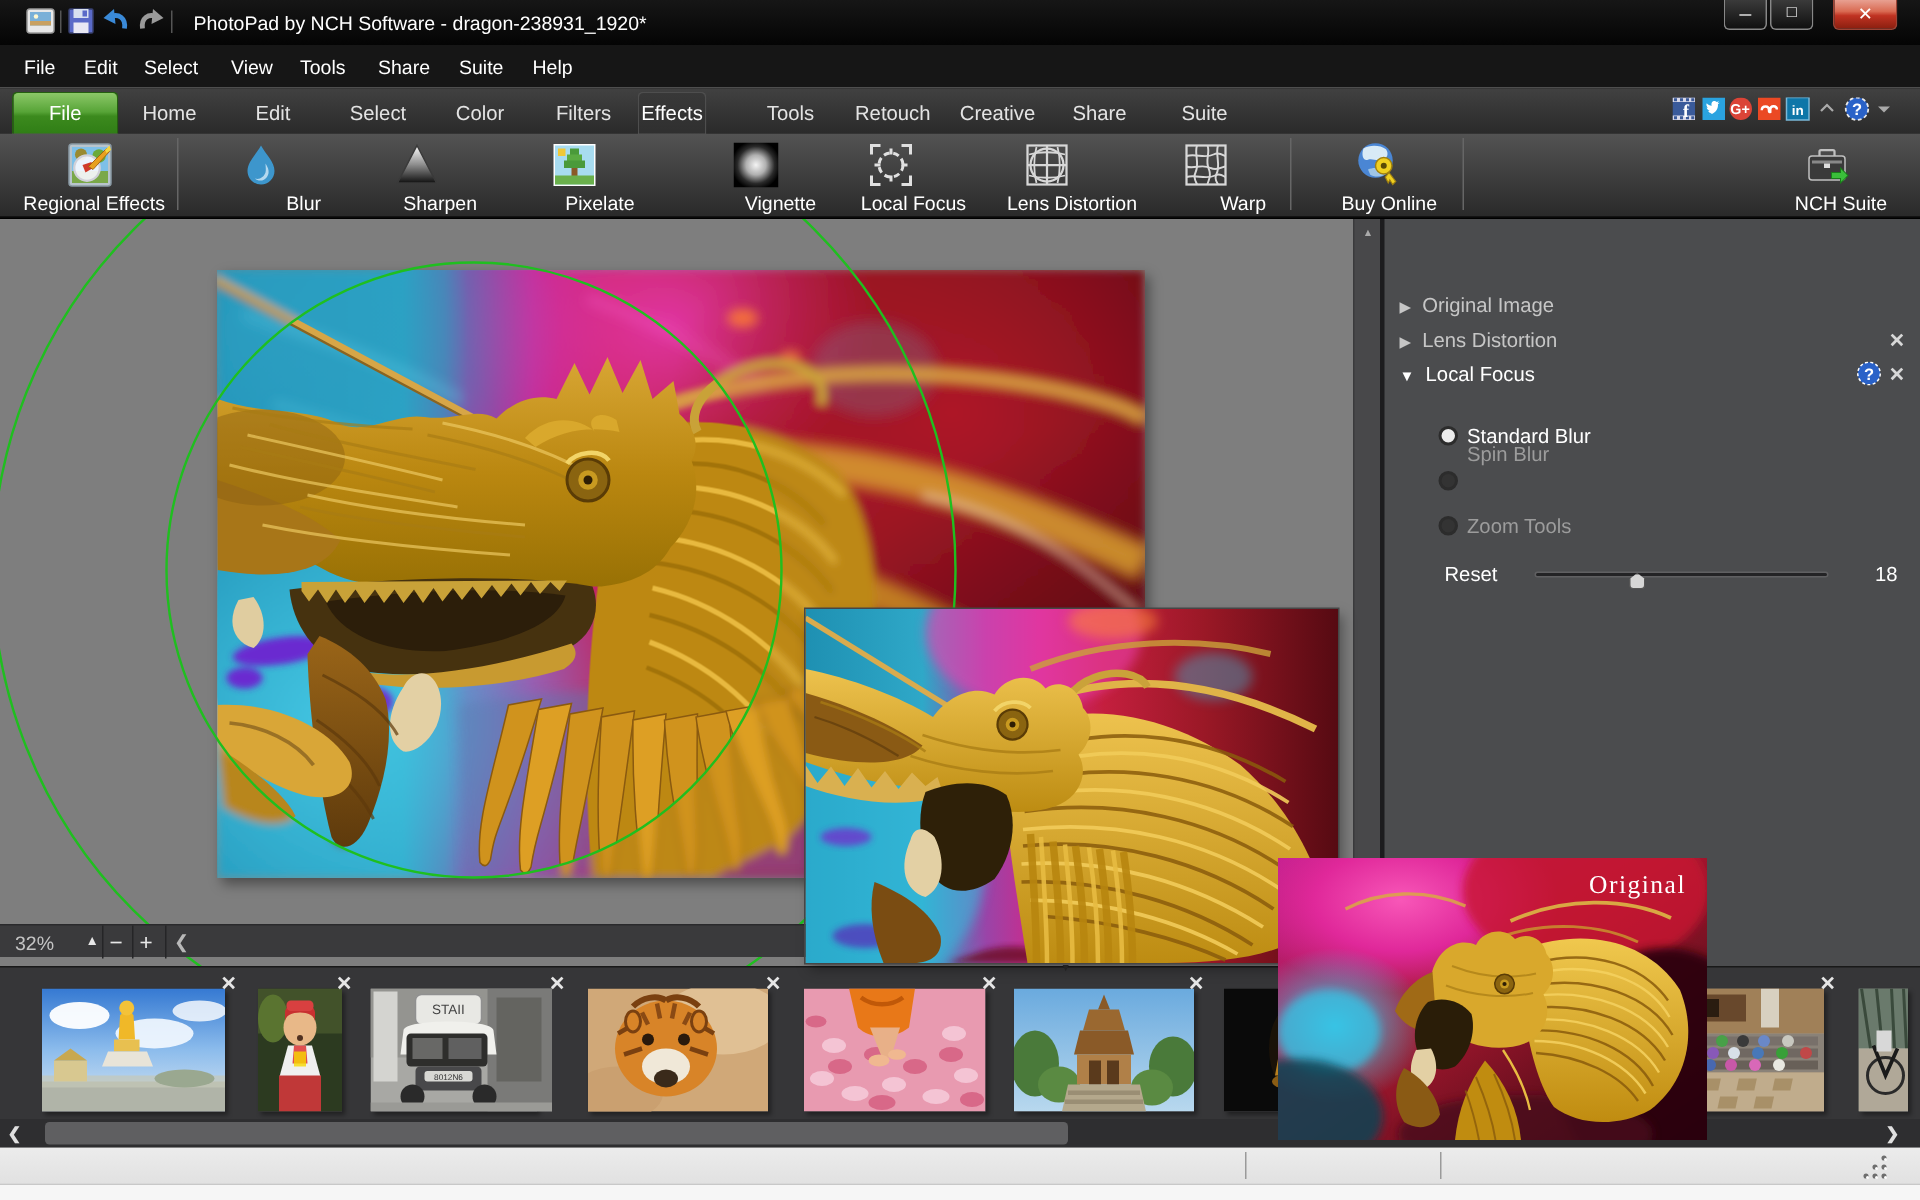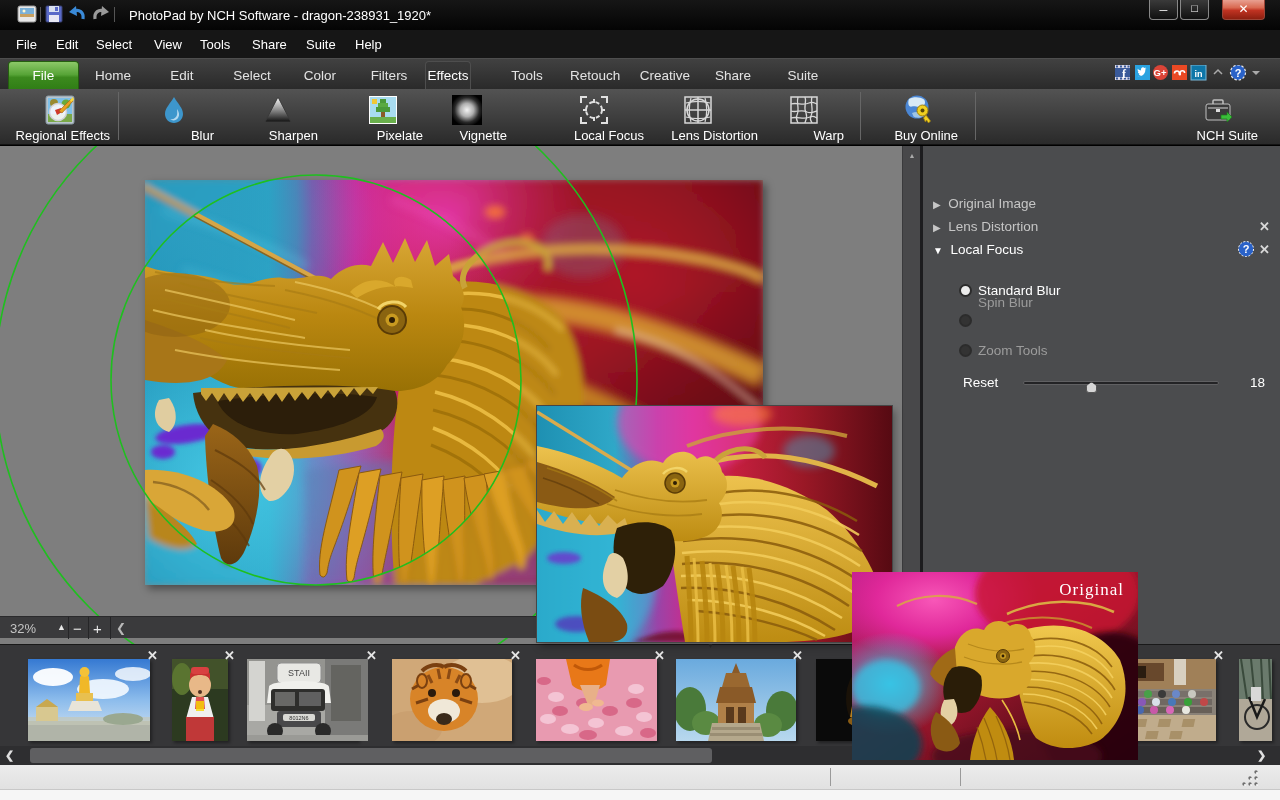--- a/index.html
+++ b/index.html
@@ -196,21 +196,21 @@
             <rect x="1" y="1" width="28" height="28" fill="#fff"></rect>
             <rect x="2" y="2" width="26" height="26" fill="#a8dcf0"></rect>
             <rect x="4" y="4" width="5" height="5" fill="#f0c838"></rect>
             <rect x="12" y="4" width="6" height="5" fill="#4a9a3a"></rect>
             <rect x="10" y="8" width="10" height="5" fill="#5aaa42"></rect>
             <rect x="8" y="12" width="14" height="5" fill="#4a9a3a"></rect>
             <rect x="13" y="17" width="4" height="6" fill="#8a5a28"></rect>
             <rect x="2" y="22" width="26" height="6" fill="#6ab04c"></rect>
           </svg>
         </span>Pixelate</div>
-    <div class="titem" style="left:427px;width:80px"><span class="ticon" id="ic-vignette">
+    <div class="titem" style="left:464px;width:80px"><span class="ticon" id="ic-vignette">
           <svg width="30" height="30">
             <defs>
               <radialGradient id="vgg" cx=".5" cy=".5" r=".55">
                 <stop offset="0" stop-color="#f4f4f4"></stop>
                 <stop offset=".4" stop-color="#b0b0b0"></stop>
                 <stop offset=".75" stop-color="#2a2a2a"></stop>
                 <stop offset="1" stop-color="#000"></stop>
               </radialGradient>
             </defs>
             <rect width="30" height="30" fill="url(#vgg)"></rect>

